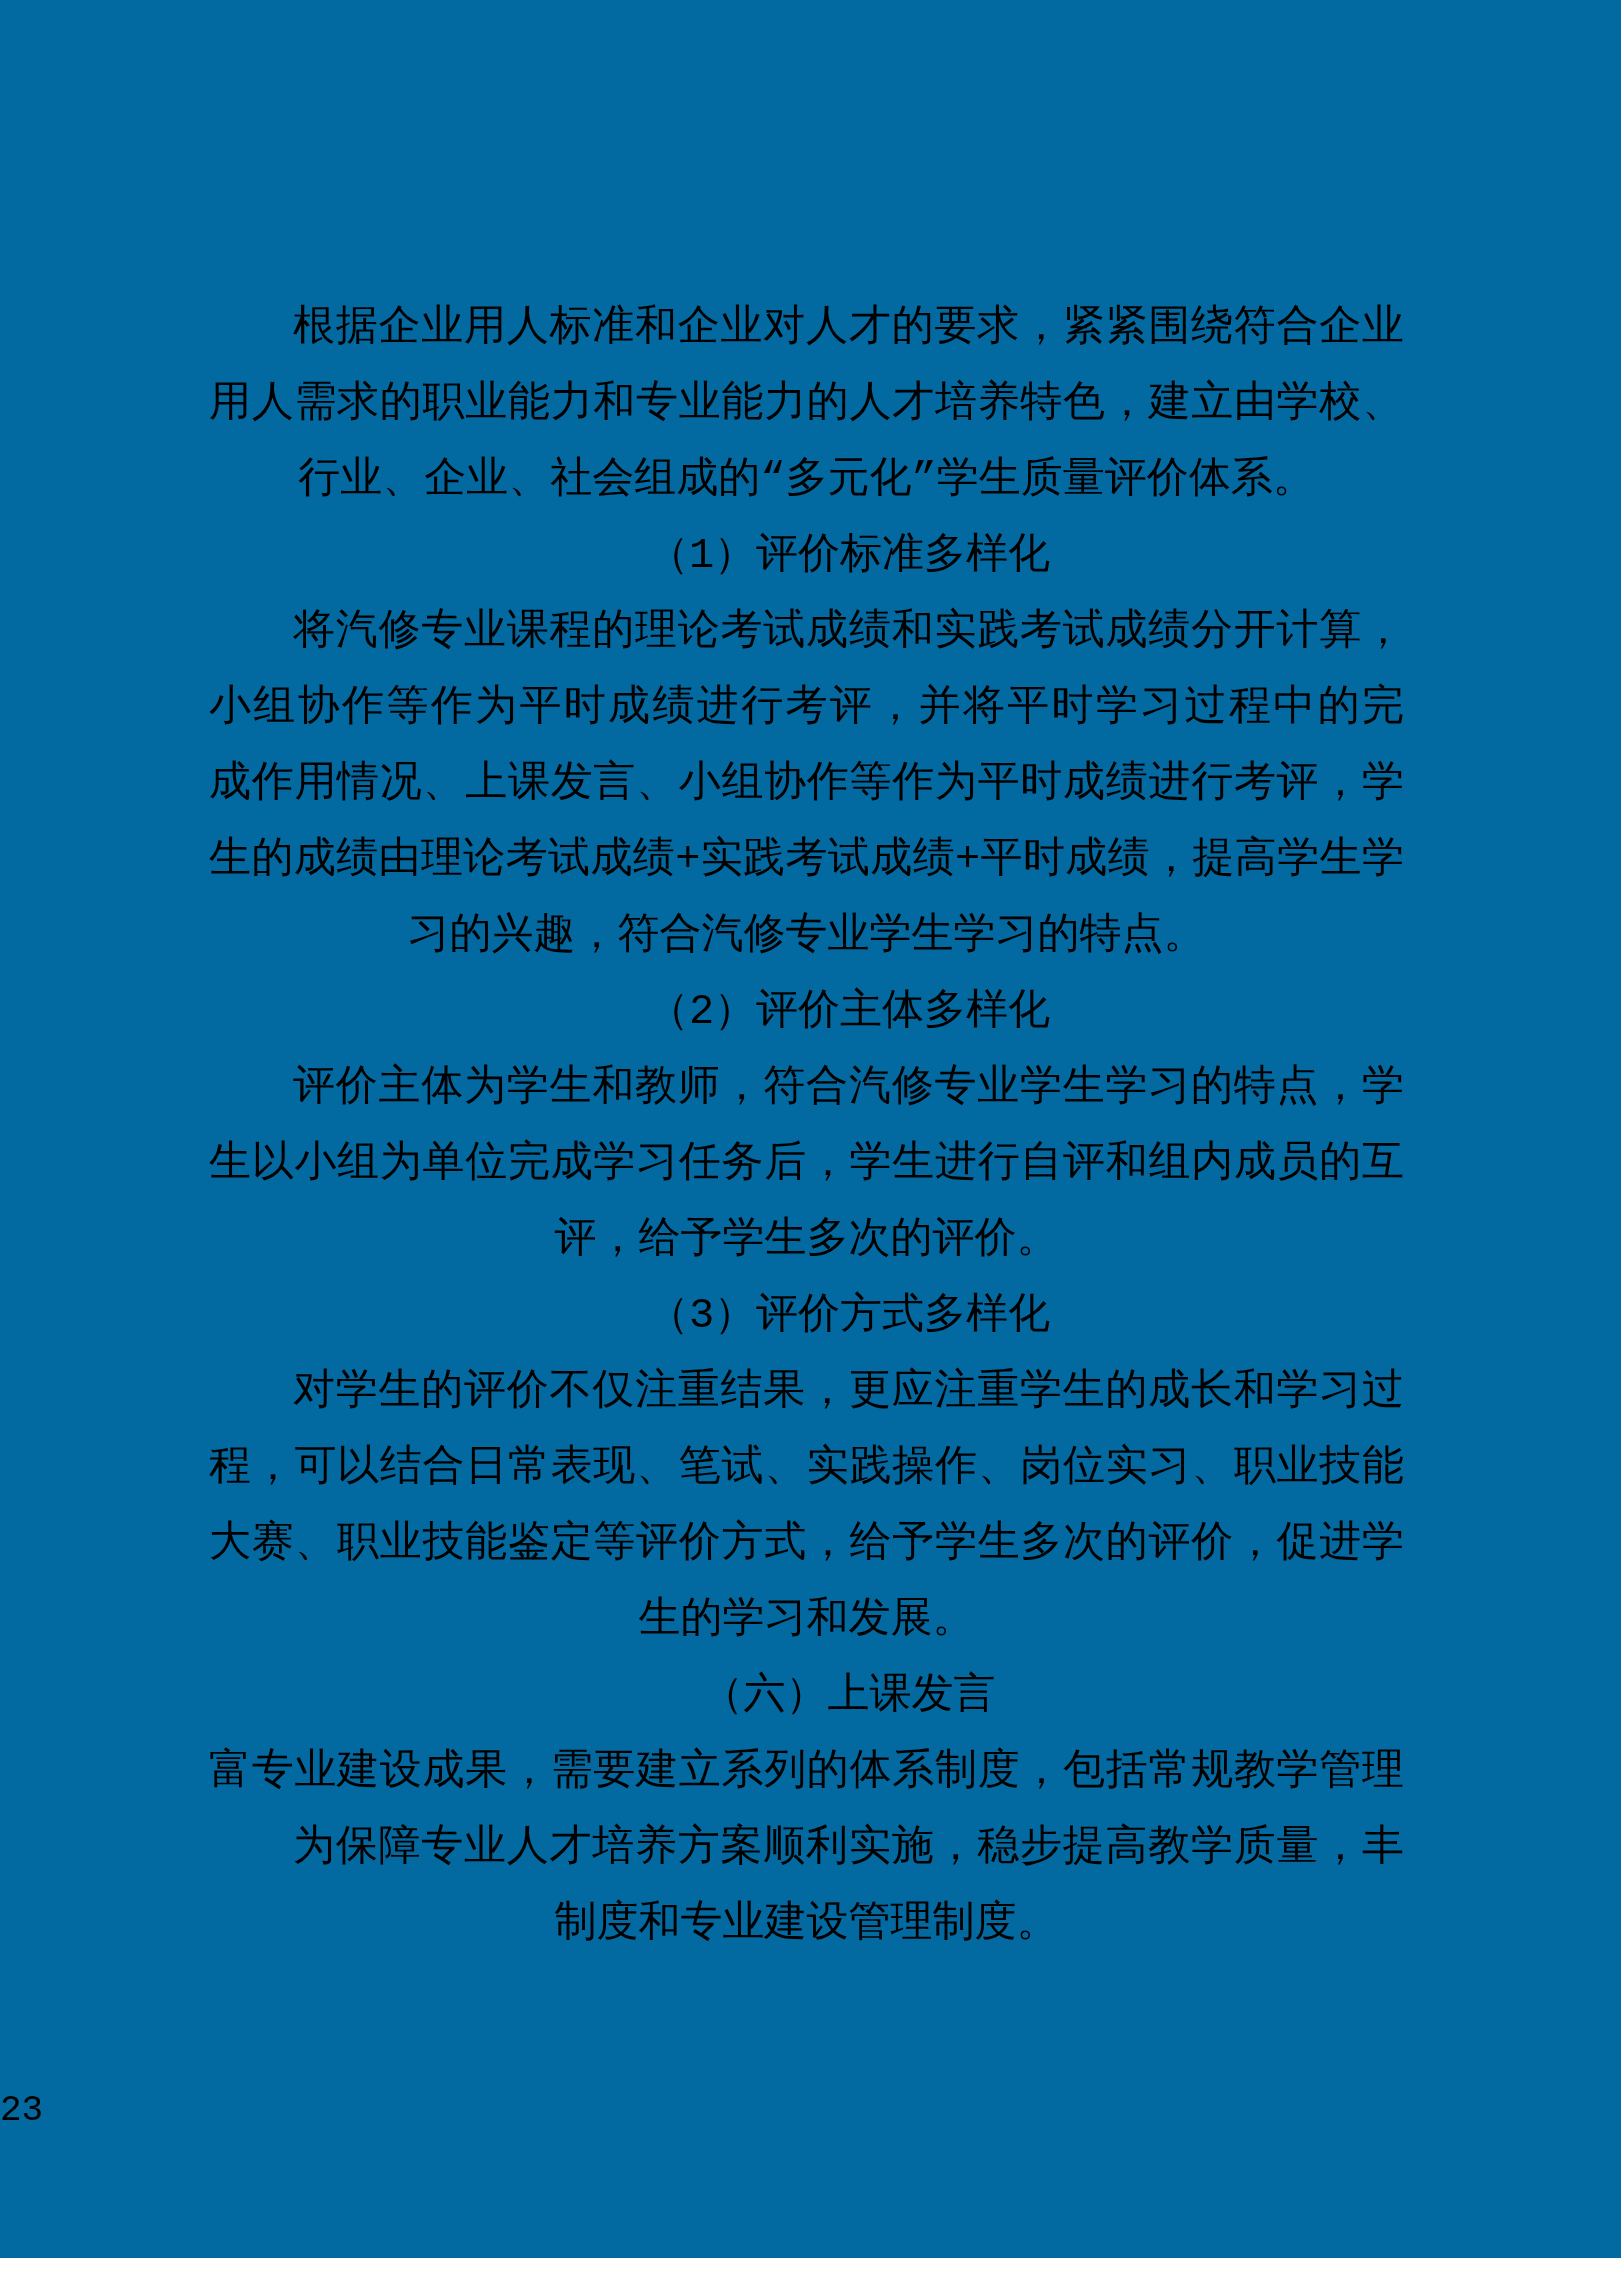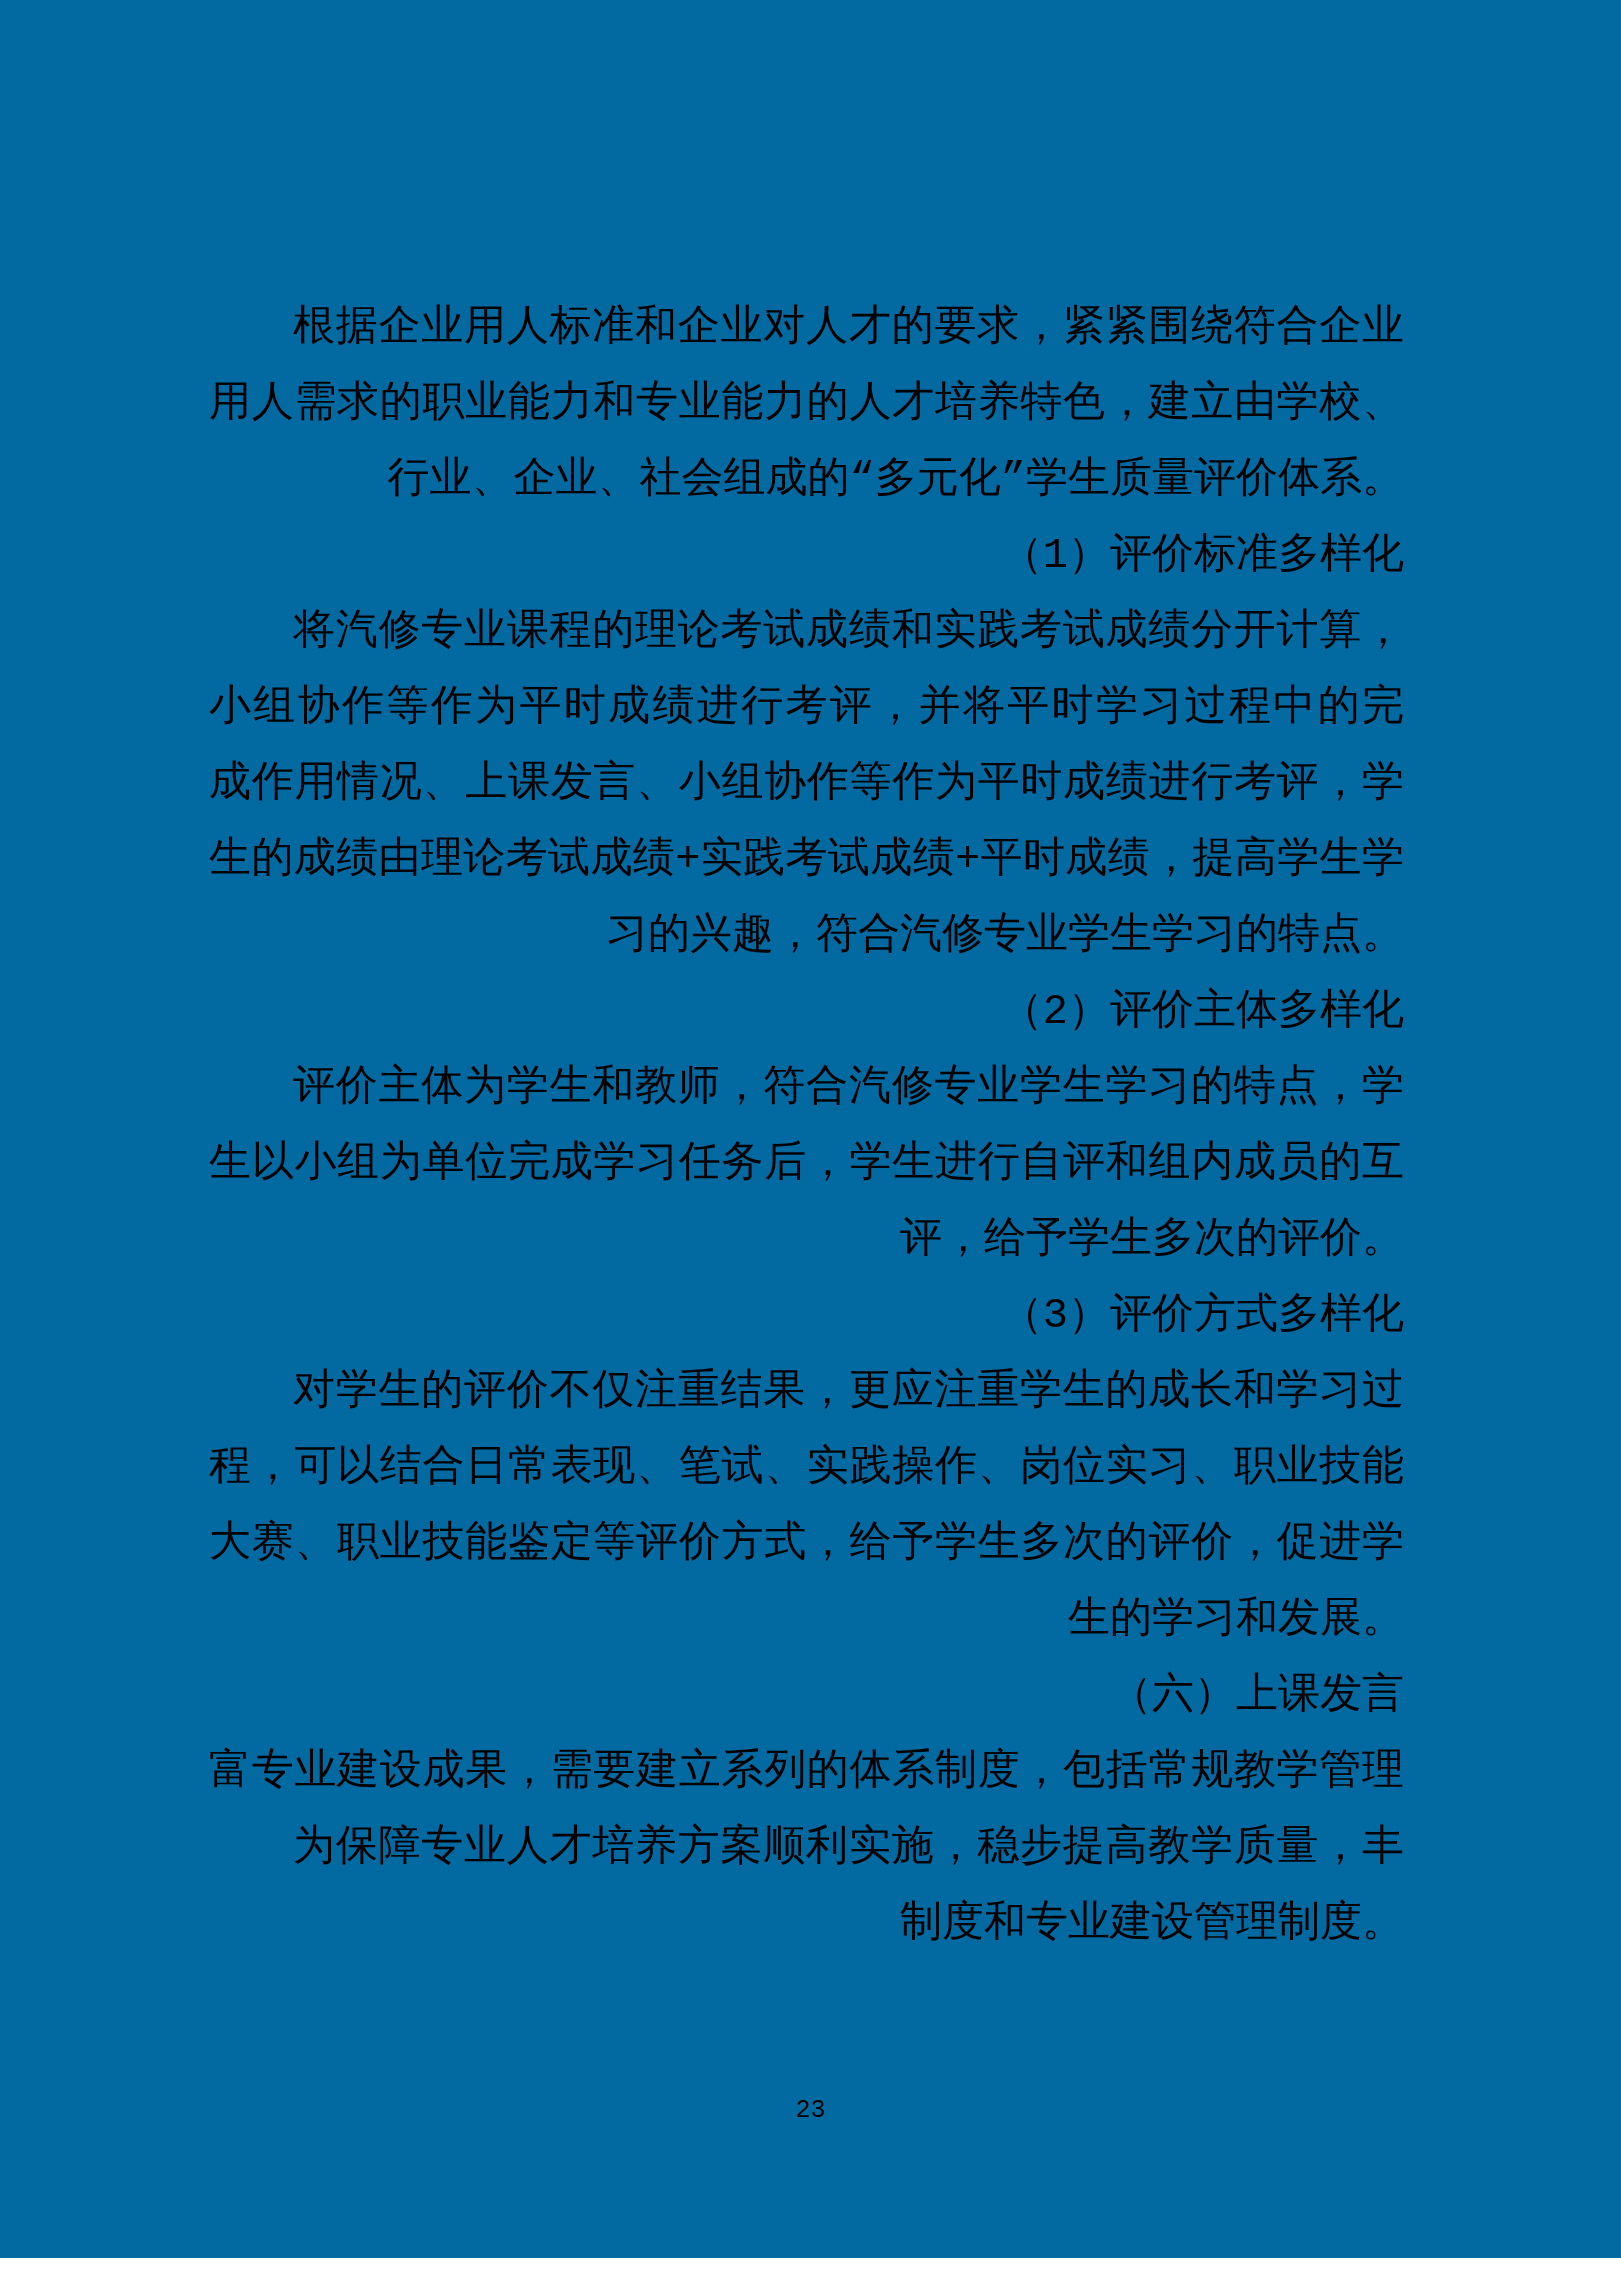--- a/index.html
+++ b/index.html
@@ -21,37 +21,37 @@
     left: 209px;
     top: 290px;
     width: 1195px;
   }
   .line {
     height: 76px;
     line-height: 76px;
     font-size: 42px;
     letter-spacing: 0;
     white-space: nowrap;
-    text-align: right;
+    text-align: center;
   }
   .line.fill {
     white-space: normal;
     text-align: justify;
     text-align-last: justify;
   }
   .line.indent {
     text-indent: 84px;
   }
   .pagenum {
     position: absolute;
     top: 2094px;
     left: 0;
     width: 100%;
-    text-align: center;
-    font-size: 25px;
+    text-align: left;
+    font-size: 36px;
     line-height: 33px;
     color: #000000;
   }
 </style>
 </head>
 <body>
 
 <div class="page">
   <div class="textblock">
 

